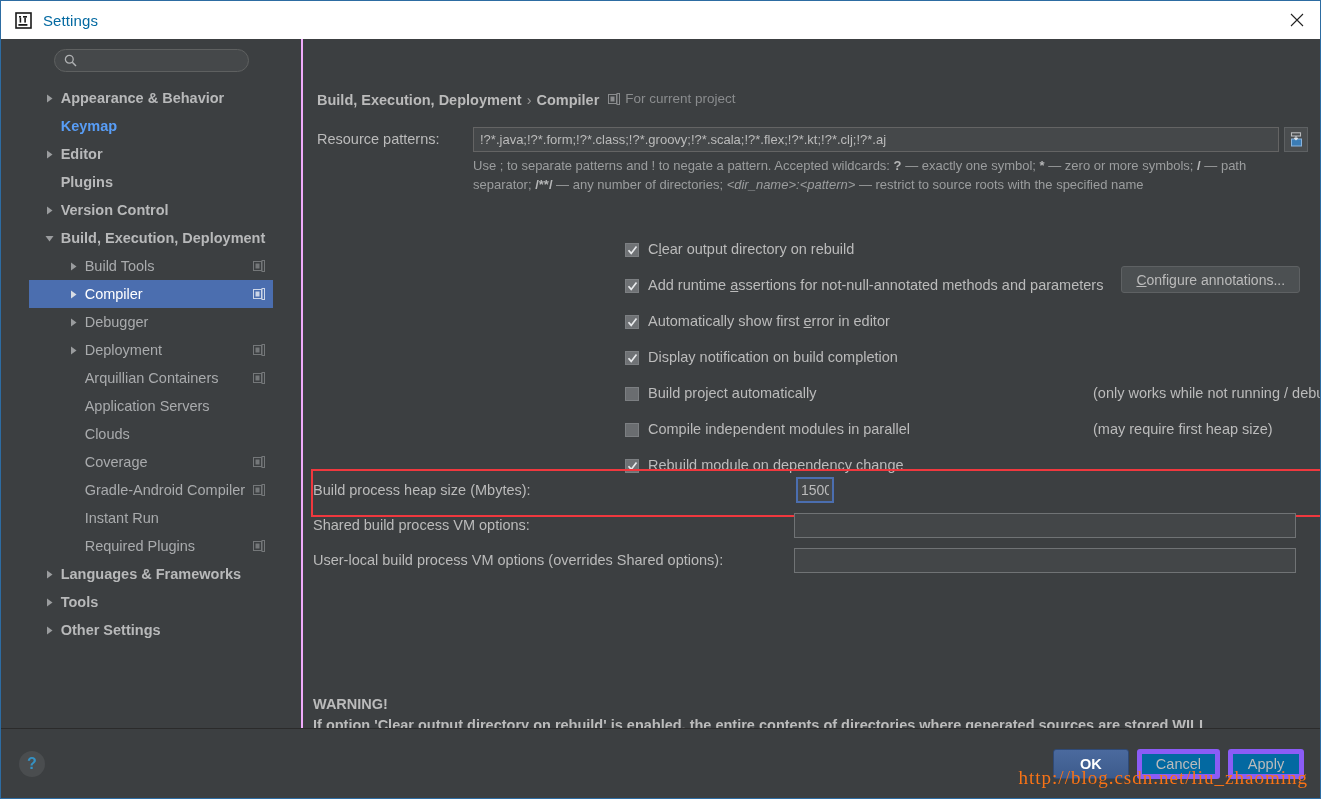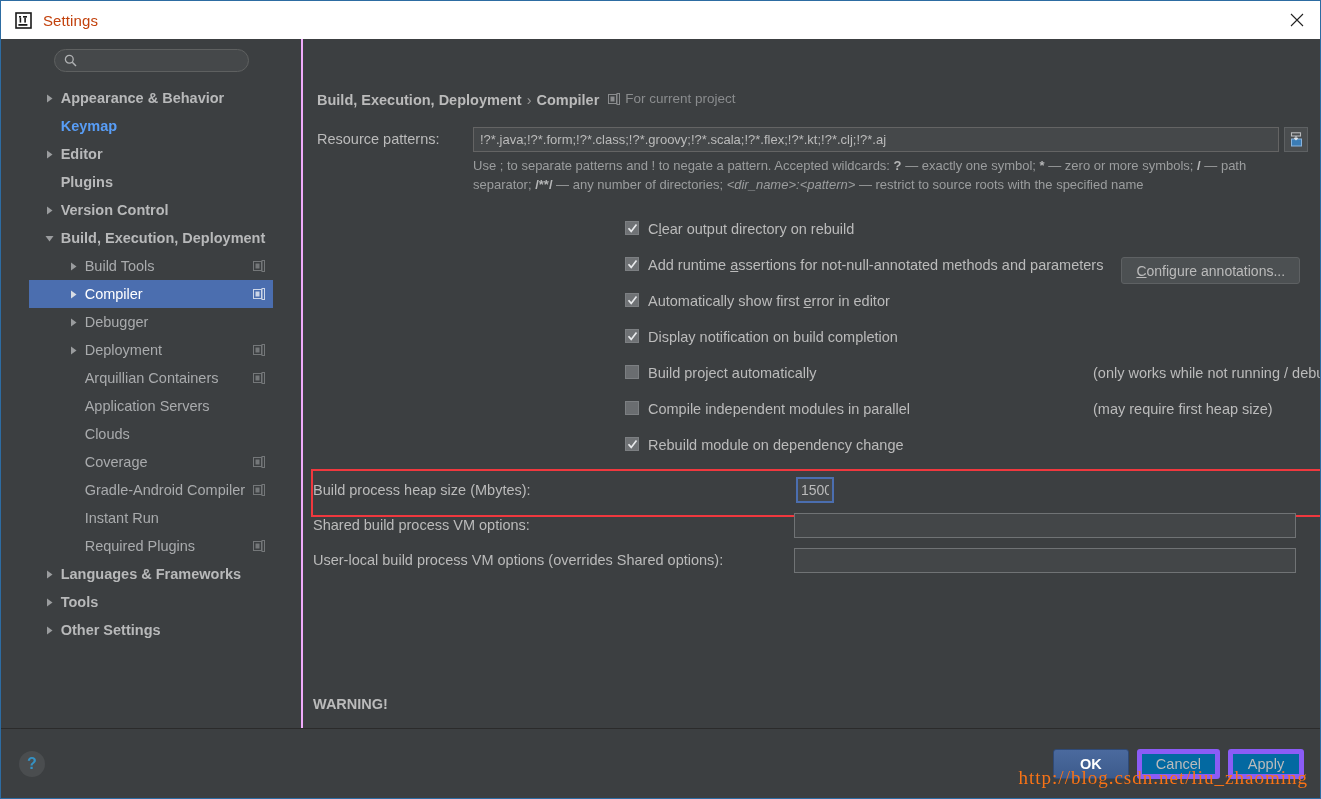--- a/index.html
+++ b/index.html
@@ -28,21 +28,21 @@
     position: relative;
   }
   .title-icon {
     width: 17px; height: 17px;
     margin-right: 11px;
     position: relative;
     flex: 0 0 auto;
   }
   .title-icon svg { display:block; }
   .title-text {
-    font-size: 15px; color: #c2410c;
+    font-size: 15px; color: #0369a1;
     letter-spacing: .1px;
   }
   .close-btn {
     position: absolute; right: 0; top: 0;
     width: 46px; height: 38px;
     display: flex; align-items: center; justify-content: center;
     cursor: pointer;
   }
   .close-btn svg { display:block; }
 
@@ -147,21 +147,21 @@
   .res-btn svg { display:block; }
 
   .res-help {
     position: absolute; left: 170px; top: 117px; right: 14px;
     color: #9b9d9e; font-size: 13px; line-height: 19px;
   }
   .res-help i { font-style: italic; }
   .res-help b { font-weight: bold; color: #b5b6b7; }
 
   .check-list { position: absolute; left: 322px; top: 182px; right: 10px; }
-  .chk-row { display: flex; align-items: flex-start; height: 36px; }
+  .chk-row { display: flex; align-items: flex-end; height: 36px; }
   .cb {
     width: 14px; height: 14px; min-width: 14px;
     margin-right: 9px;
     background: #6f7275;
     border: 1px solid #7c7f82;
     display: flex; align-items: center; justify-content: center;
     cursor: pointer;
   }
   .cb.unchecked { background: #6a6d70; }
   .cb svg { display:block; }
@@ -575,20 +575,21 @@
         <input class="vm-field" type="text" value="" style="">
       </div>
 
       <div class="opt-row vm-row2">
         <span class="opt-label">User-local build process VM options (overrides Shared options):</span>
         <input class="vm-field" type="text" value="" style="">
       </div>
 
       <div class="warning">
         <div>WARNING!</div>
+        <div>If option 'Clear output directory on rebuild' is enabled, the entire contents of directories where generated sources are stored WILL</div>
 
       </div>
 
     </div>
   </div>
 
   <div class="footer">
     <div class="help-btn">
       <span>?</span>
     </div>

